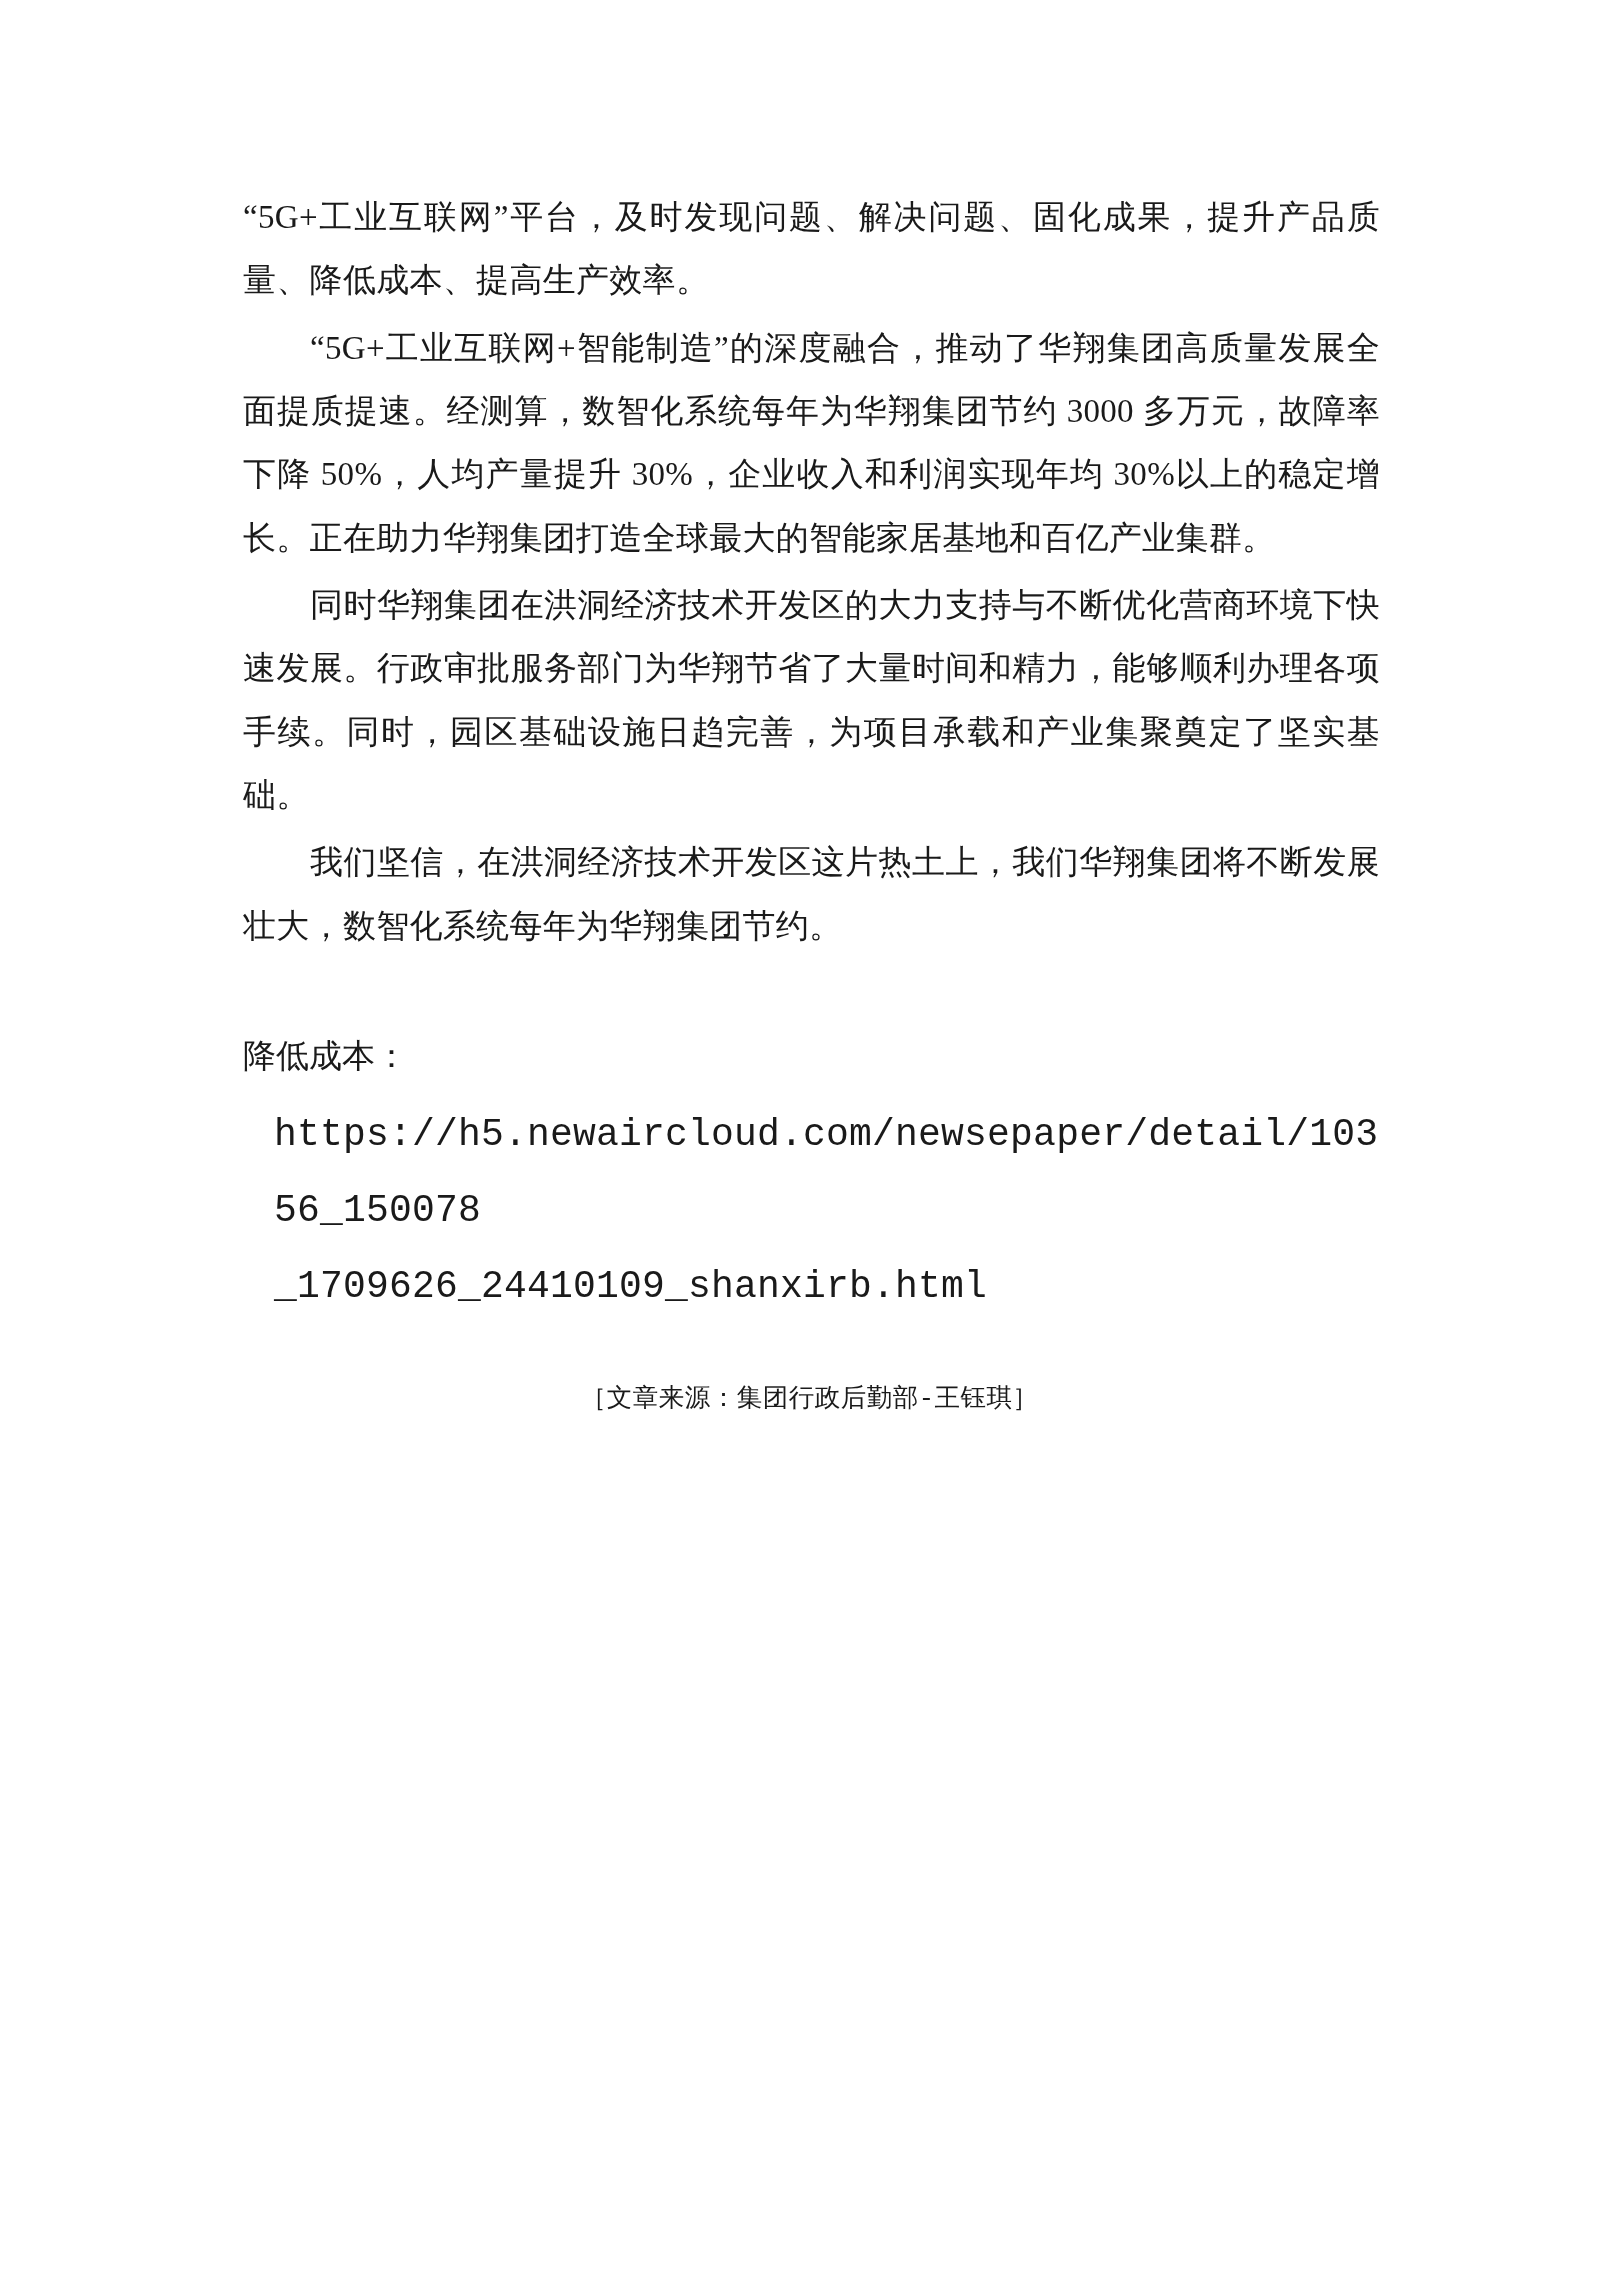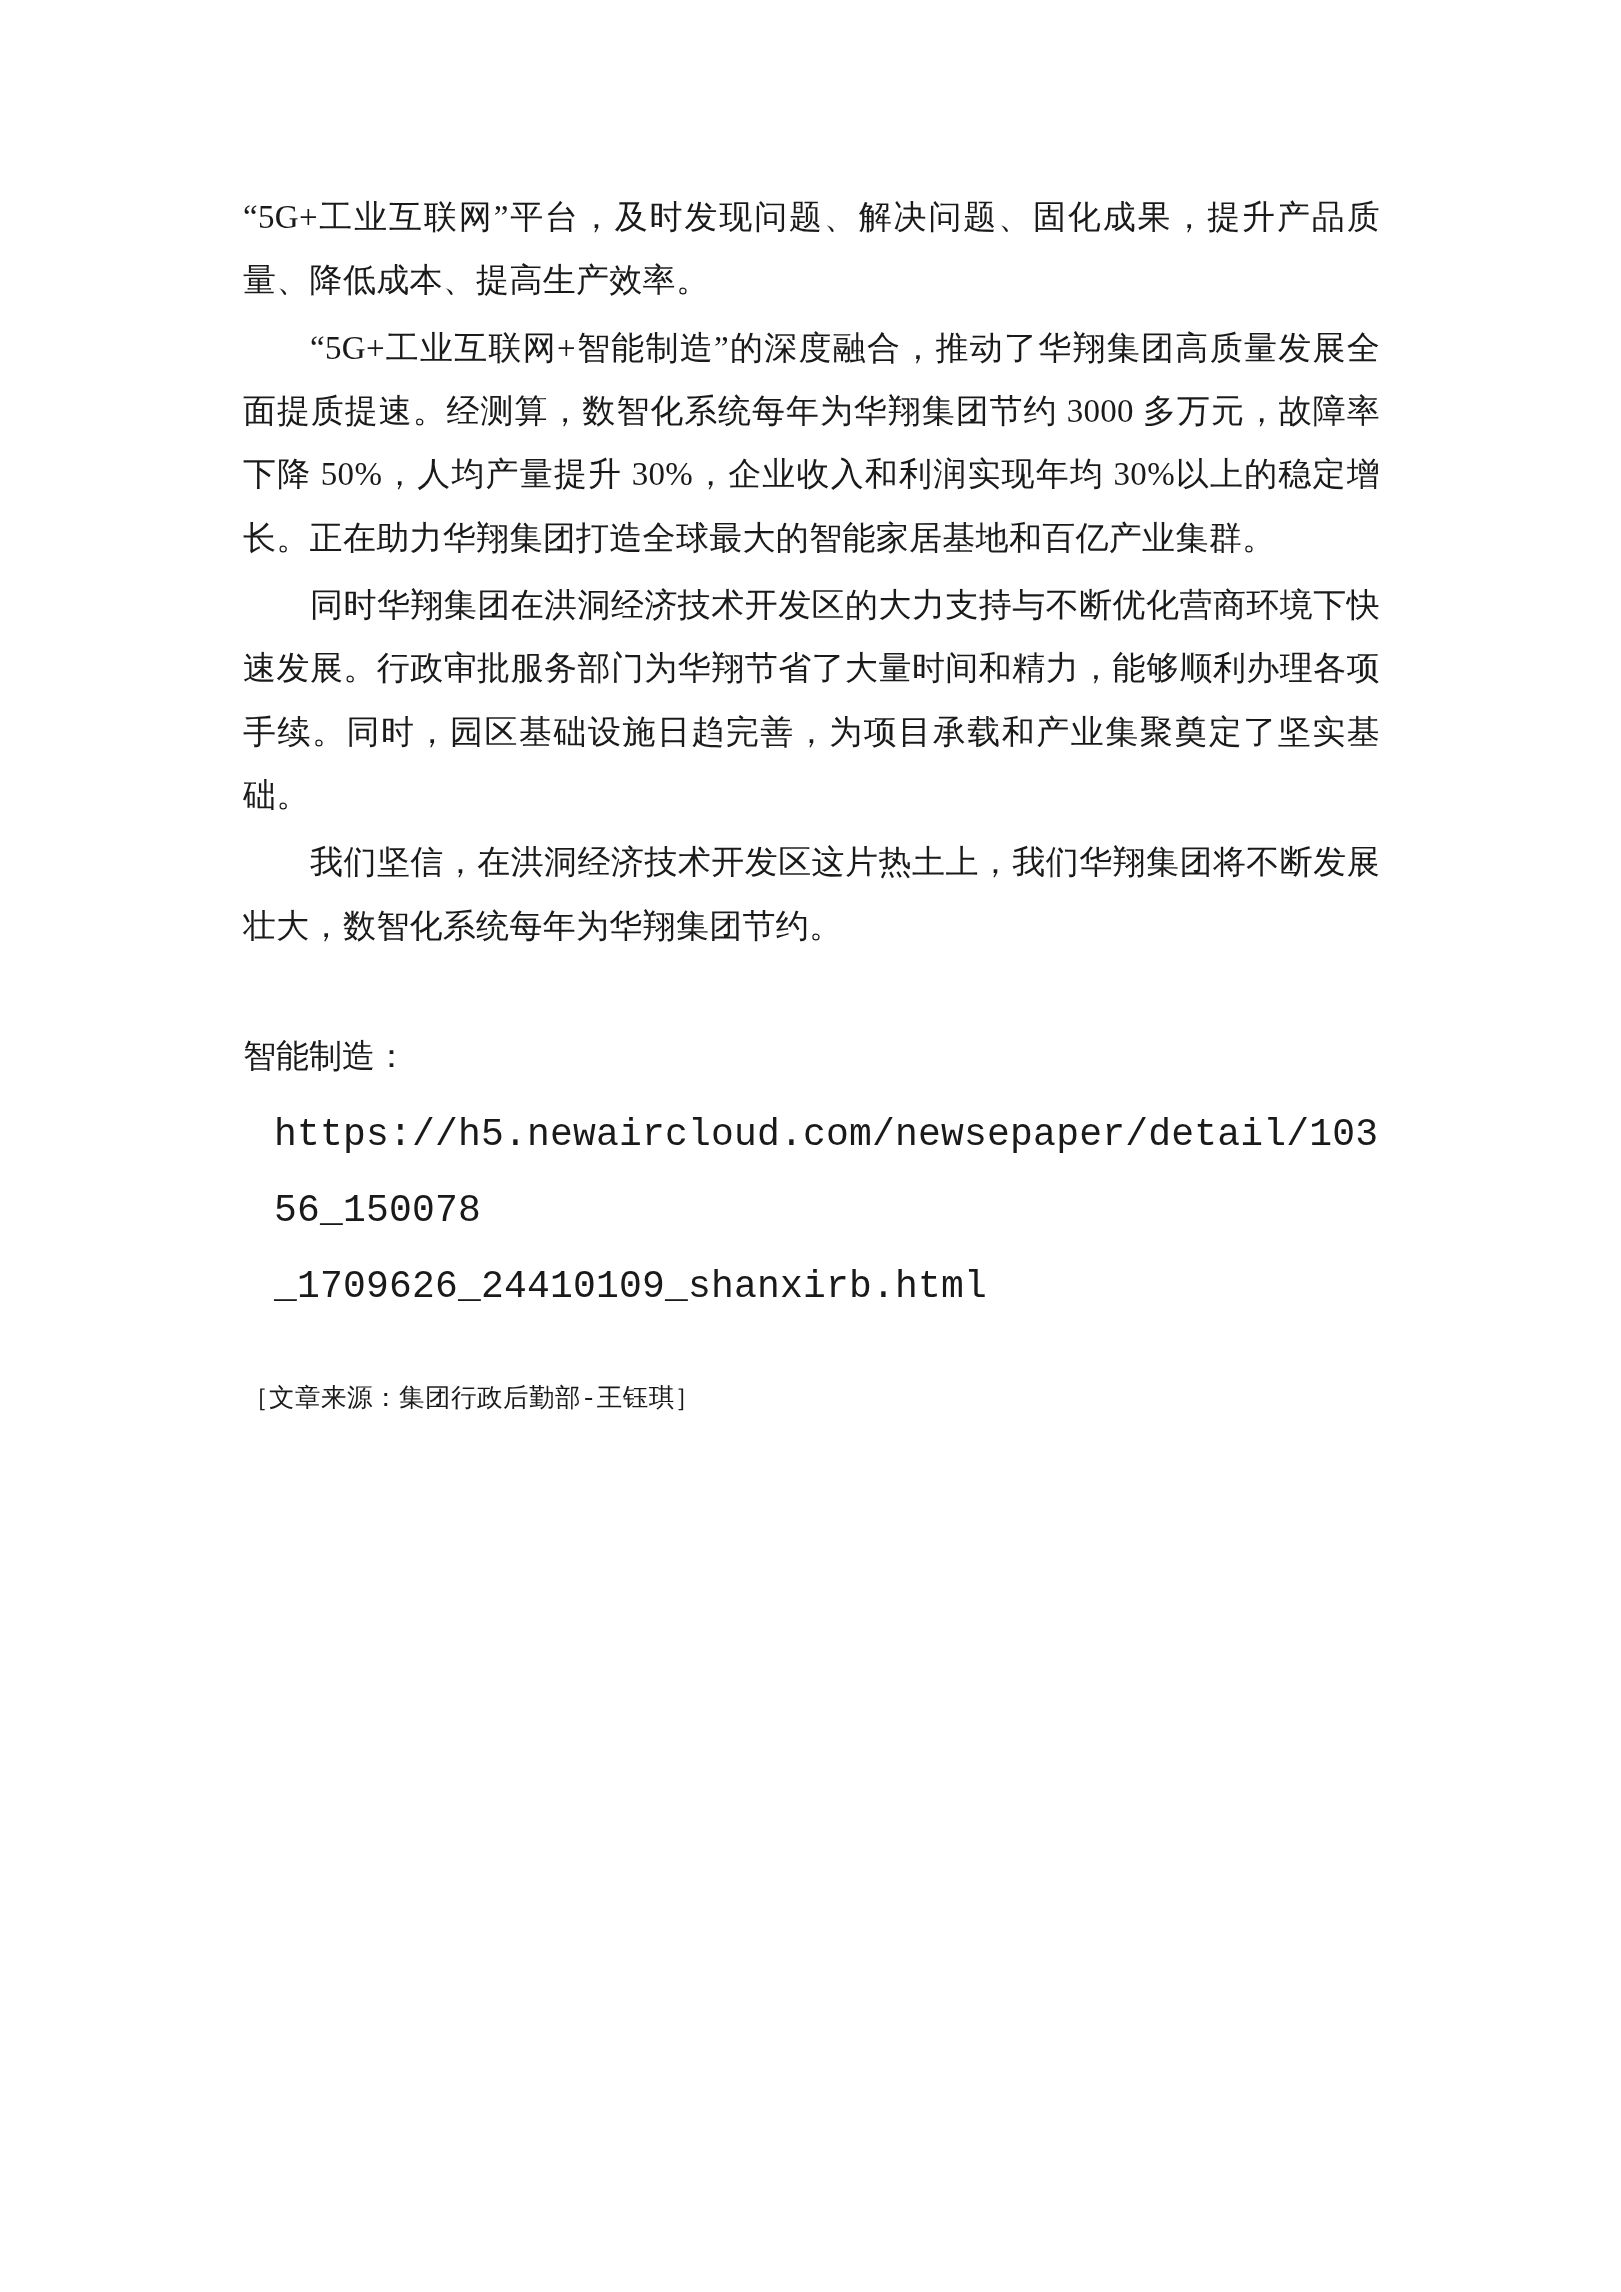--- a/index.html
+++ b/index.html
@@ -43,21 +43,21 @@
     margin: 0;
     font-family: Liberation Mono, monospace;
     font-size: 38px;
     line-height: 2.0;
     padding-left: 31px;
     word-break: break-all;
     letter-spacing: 0.2px;
   }
   .attribution {
     margin-top: 55px;
-    text-align: left;
+    text-align: center;
     font-family: "Liberation Mono", "DejaVu Sans Mono", monospace;
     font-size: 25.5px;
     letter-spacing: 0.5px;
     padding-right: 3.9px;
   }
   .page-number {
     position: absolute;
     left: 0;
     right: 0;
     top: 2135px;
@@ -75,21 +75,21 @@
   <div class="content">
 
     <p class="body-par">“5G+工业互联网”平台，及时发现问题、解决问题、固化成果，提升产品质量、降低成本、提高生产效率。</p>
 
     <p class="body-par indent">“5G+工业互联网+智能制造”的深度融合，推动了华翔集团高质量发展全面提质提速。经测算，数智化系统每年为华翔集团节约 3000 多万元，故障率下降 50%，人均产量提升 30%，企业收入和利润实现年均 30%以上的稳定增长。正在助力华翔集团打造全球最大的智能家居基地和百亿产业集群。</p>
 
     <p class="body-par indent">同时华翔集团在洪洞经济技术开发区的大力支持与不断优化营商环境下快速发展。行政审批服务部门为华翔节省了大量时间和精力，能够顺利办理各项手续。同时，园区基础设施日趋完善，为项目承载和产业集聚奠定了坚实基础。</p>
 
     <p class="body-par indent">我们坚信，在洪洞经济技术开发区这片热土上，我们华翔集团将不断发展壮大，数智化系统每年为华翔集团节约。</p>
 
-    <p class="source-label">智能制造：</p>
+    <p class="source-label">降低成本：</p>
 
     <p class="url-block">https://h5.newaircloud.com/newsepaper/detail/10356_150078</p>
     <p class="url-block">_1709626_24410109_shanxirb.html</p>
 
     <div class="attribution">［文章来源：集团行政后勤部-王钰琪］</div>
 
   </div>
 
   <div class="page-number">5</div>
 

